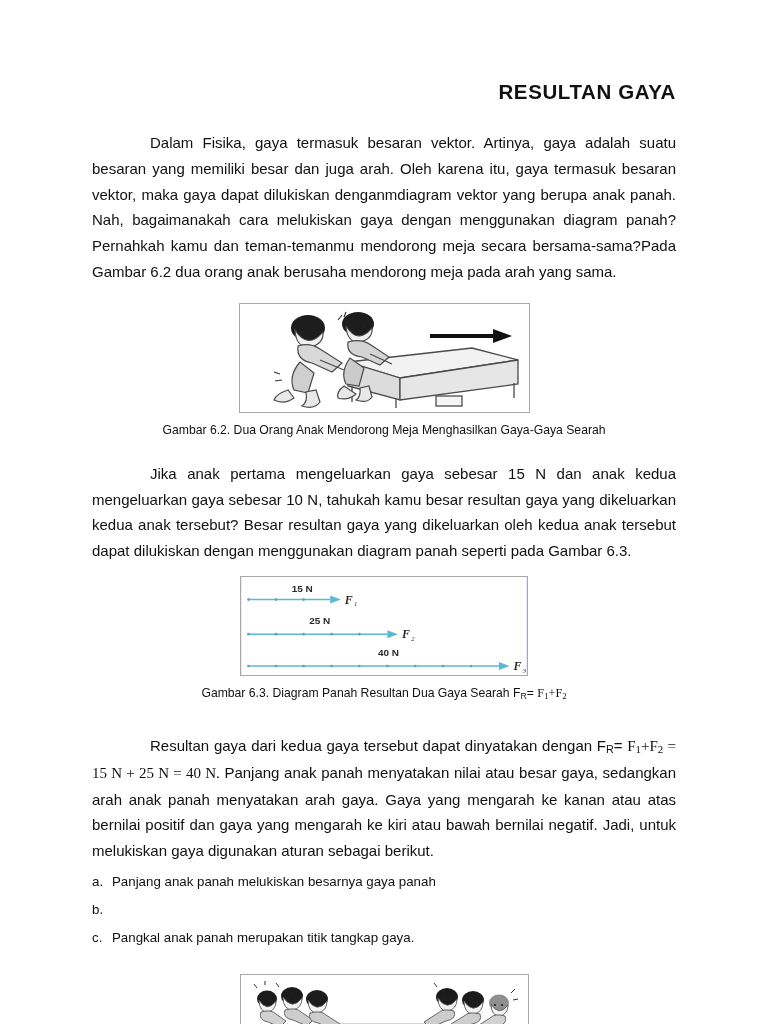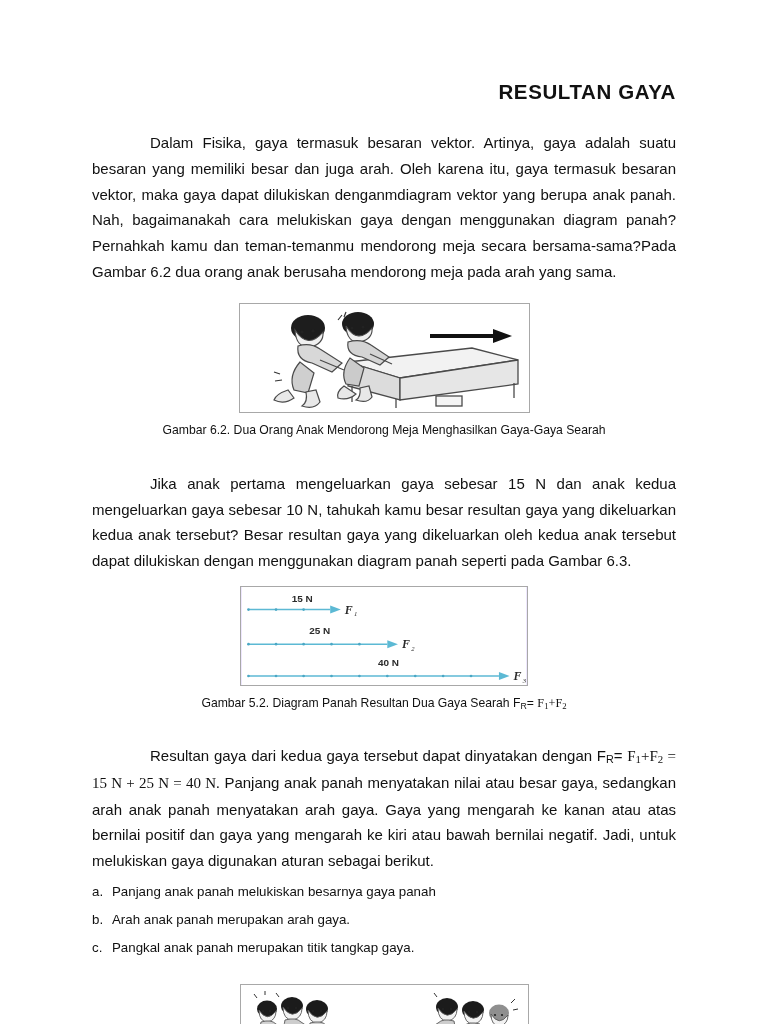--- a/index.html
+++ b/index.html
@@ -164,21 +164,21 @@
         <g stroke="#333" stroke-width="1.2">
           <line x1="98" y1="16" x2="102" y2="11"></line>
           <line x1="104" y1="13" x2="106" y2="8"></line>
           <line x1="40" y1="70" x2="34" y2="68"></line>
           <line x1="42" y1="76" x2="35" y2="77"></line>
         </g>
       </svg>
     </div>
     <p class="fig-caption">Gambar 6.2. Dua Orang Anak Mendorong Meja Menghasilkan Gaya-Gaya Searah</p>
 
-    <p class="para indent" style="margin-top:34px;">Jika anak pertama mengeluarkan gaya sebesar 15 N dan anak kedua mengeluarkan gaya sebesar 10 N, tahukah kamu besar resultan gaya yang dikeluarkan kedua anak tersebut? Besar resultan gaya yang dikeluarkan oleh kedua anak tersebut dapat dilukiskan dengan menggunakan diagram panah seperti pada Gambar 6.3.</p>
+    <p class="para indent" style="margin-top:24px;">Jika anak pertama mengeluarkan gaya sebesar 15 N dan anak kedua mengeluarkan gaya sebesar 10 N, tahukah kamu besar resultan gaya yang dikeluarkan kedua anak tersebut? Besar resultan gaya yang dikeluarkan oleh kedua anak tersebut dapat dilukiskan dengan menggunakan diagram panah seperti pada Gambar 6.3.</p>
 
     <div class="figure fig-vectors">
       <svg width="286" height="98" viewBox="0 0 860 295">
         <rect x="0" y="0" width="860" height="295" fill="#ffffff"></rect>
 
         <g>
           <text x="152" y="44" font-family="Liberation Sans, sans-serif" font-size="30" font-weight="bold" fill="#2b2b2b">15 N</text>
           <line x1="22" y1="68" x2="268" y2="68" stroke="#5cb9d4" stroke-width="4.5"></line>
           <polygon points="268,56 300,68 268,80" fill="#5cb9d4"></polygon>
           <circle cx="22" cy="68" r="4" fill="#4aa7c4"></circle>
@@ -213,32 +213,31 @@
           <circle cx="440" cy="268" r="4" fill="#4aa7c4"></circle>
           <circle cx="524" cy="268" r="4" fill="#4aa7c4"></circle>
           <circle cx="608" cy="268" r="4" fill="#4aa7c4"></circle>
           <circle cx="692" cy="268" r="4" fill="#4aa7c4"></circle>
           <text x="820" y="280" font-family="Liberation Serif, serif" font-style="italic" font-size="36" font-weight="bold" fill="#2b2b2b">F</text>
           <text x="848" y="288" font-family="Liberation Serif, serif" font-style="italic" font-size="20" fill="#2b2b2b">3</text>
         </g>
       </svg>
     </div>
 
-    <p class="fig-caption"><span>Gambar 5.2. Diagram Panah Resultan Dua Gaya Searah </span><span class="fsans">F</span><sub class="fsans">R</sub><span>= </span><span class="fser">F</span><sub class="fser">1</sub><span class="fser">+</span><span class="fser">F</span><sub class="fser">2</sub></p>
+    <p class="fig-caption"><span>Gambar 6.3. Diagram Panah Resultan Dua Gaya Searah </span><span class="fsans">F</span><sub class="fsans">R</sub><span>= </span><span class="fser">F</span><sub class="fser">1</sub><span class="fser">+</span><span class="fser">F</span><sub class="fser">2</sub></p>
 
     <p class="para indent" style="margin-top:32px;"><span>Resultan gaya dari kedua gaya tersebut dapat dinyatakan dengan </span><span class="fsans">F</span><sub class="fsans">R</sub><span>= </span><span class="fser">F</span><sub class="fser">1</sub><span class="fser">+</span><span class="fser">F</span><sub class="fser">2</sub><span class="fser"> = 15 N + 25 N =   40 N.</span><span> Panjang anak panah menyatakan nilai atau besar gaya, sedangkan arah anak panah menyatakan arah gaya. Gaya yang mengarah ke kanan atau atas bernilai positif dan gaya yang mengarah ke kiri atau bawah bernilai negatif. Jadi, untuk melukiskan gaya digunakan aturan sebagai berikut.</span></p>
 
     <ul class="list">
       <li>
         <span class="mk">a.</span>
         <span>Panjang anak panah melukiskan besarnya gaya panah</span>
       </li>
       <li>
         <span class="mk">b.</span>
-        <span>Arah anak panah merupakan arah gaya.</span>
       </li>
       <li>
         <span class="mk">c.</span>
         <span>Pangkal anak panah merupakan titik tangkap gaya.</span>
       </li>
     </ul>
 
 
     <div class="figure fig-tug" style="margin-top:26px;">
       <svg width="287" height="111" viewBox="0 0 287 111">

